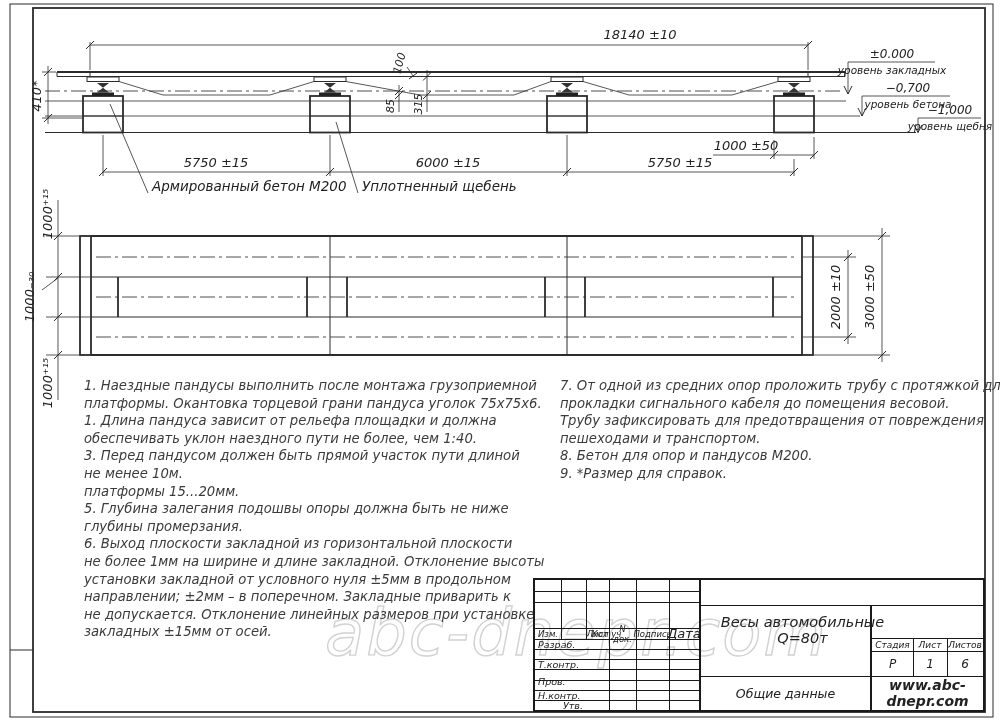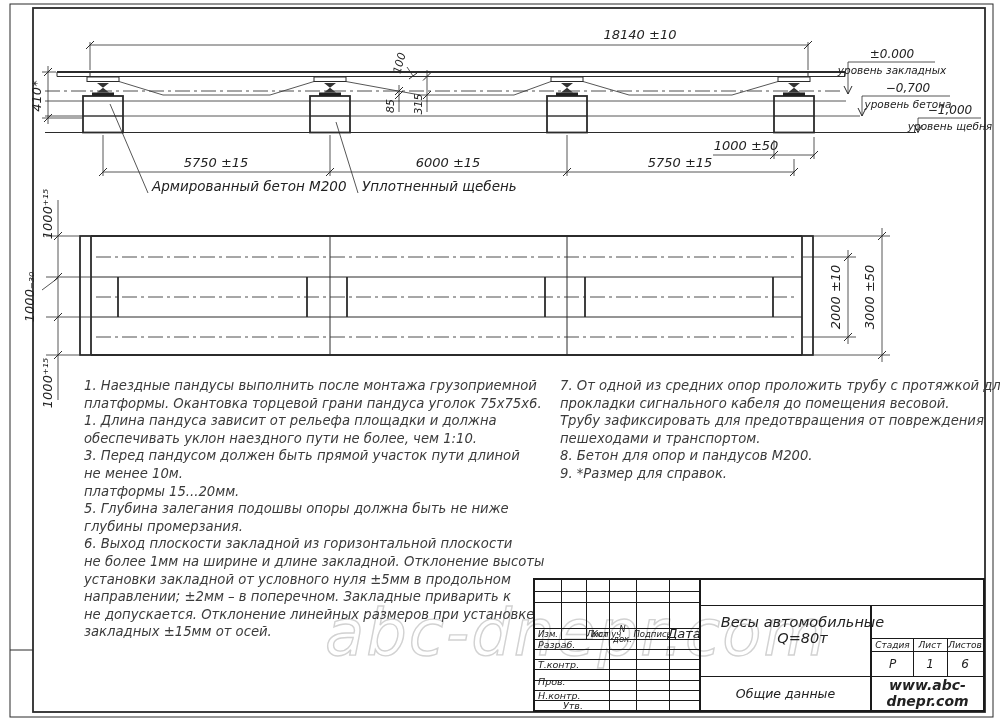--- a/index.html
+++ b/index.html
@@ -269,21 +269,21 @@
       <line x1="878" y1="359" x2="886" y2="351" class="ln"></line>
       <text x="874" y="297" class="dim" text-anchor="middle" transform="rotate(-90 874 297)">3000 ±50</text>
     </g>
   </g>
 </svg>
 
 <div class="notes" style="left:84px;top:377px;">
   <div>1. Наездные пандусы выполнить после монтажа грузоприемной</div>
   <div>платформы. Окантовка торцевой грани пандуса уголок 75х75х6.</div>
   <div>1. Длина пандуса зависит от рельефа площадки и должна</div>
-  <div>обеспечивать уклон наездного пути не более, чем 1:10.</div>
+  <div>обеспечивать уклон наездного пути не более, чем 1:40.</div>
   <div>3. Перед пандусом должен быть прямой участок пути длиной</div>
   <div>не менее 10м.</div>
   <div>платформы 15...20мм.</div>
   <div>5. Глубина залегания подошвы опоры  должна быть не ниже</div>
   <div>глубины промерзания.</div>
   <div>6. Выход плоскости закладной из горизонтальной плоскости</div>
   <div>не более 1мм на ширине и длине закладной. Отклонение высоты</div>
   <div>установки закладной от условного нуля ±5мм в продольном</div>
   <div>направлении; ±2мм – в поперечном. Закладные приварить к</div>
   <div>не допускается. Отклонение линейных размеров при установке</div>

